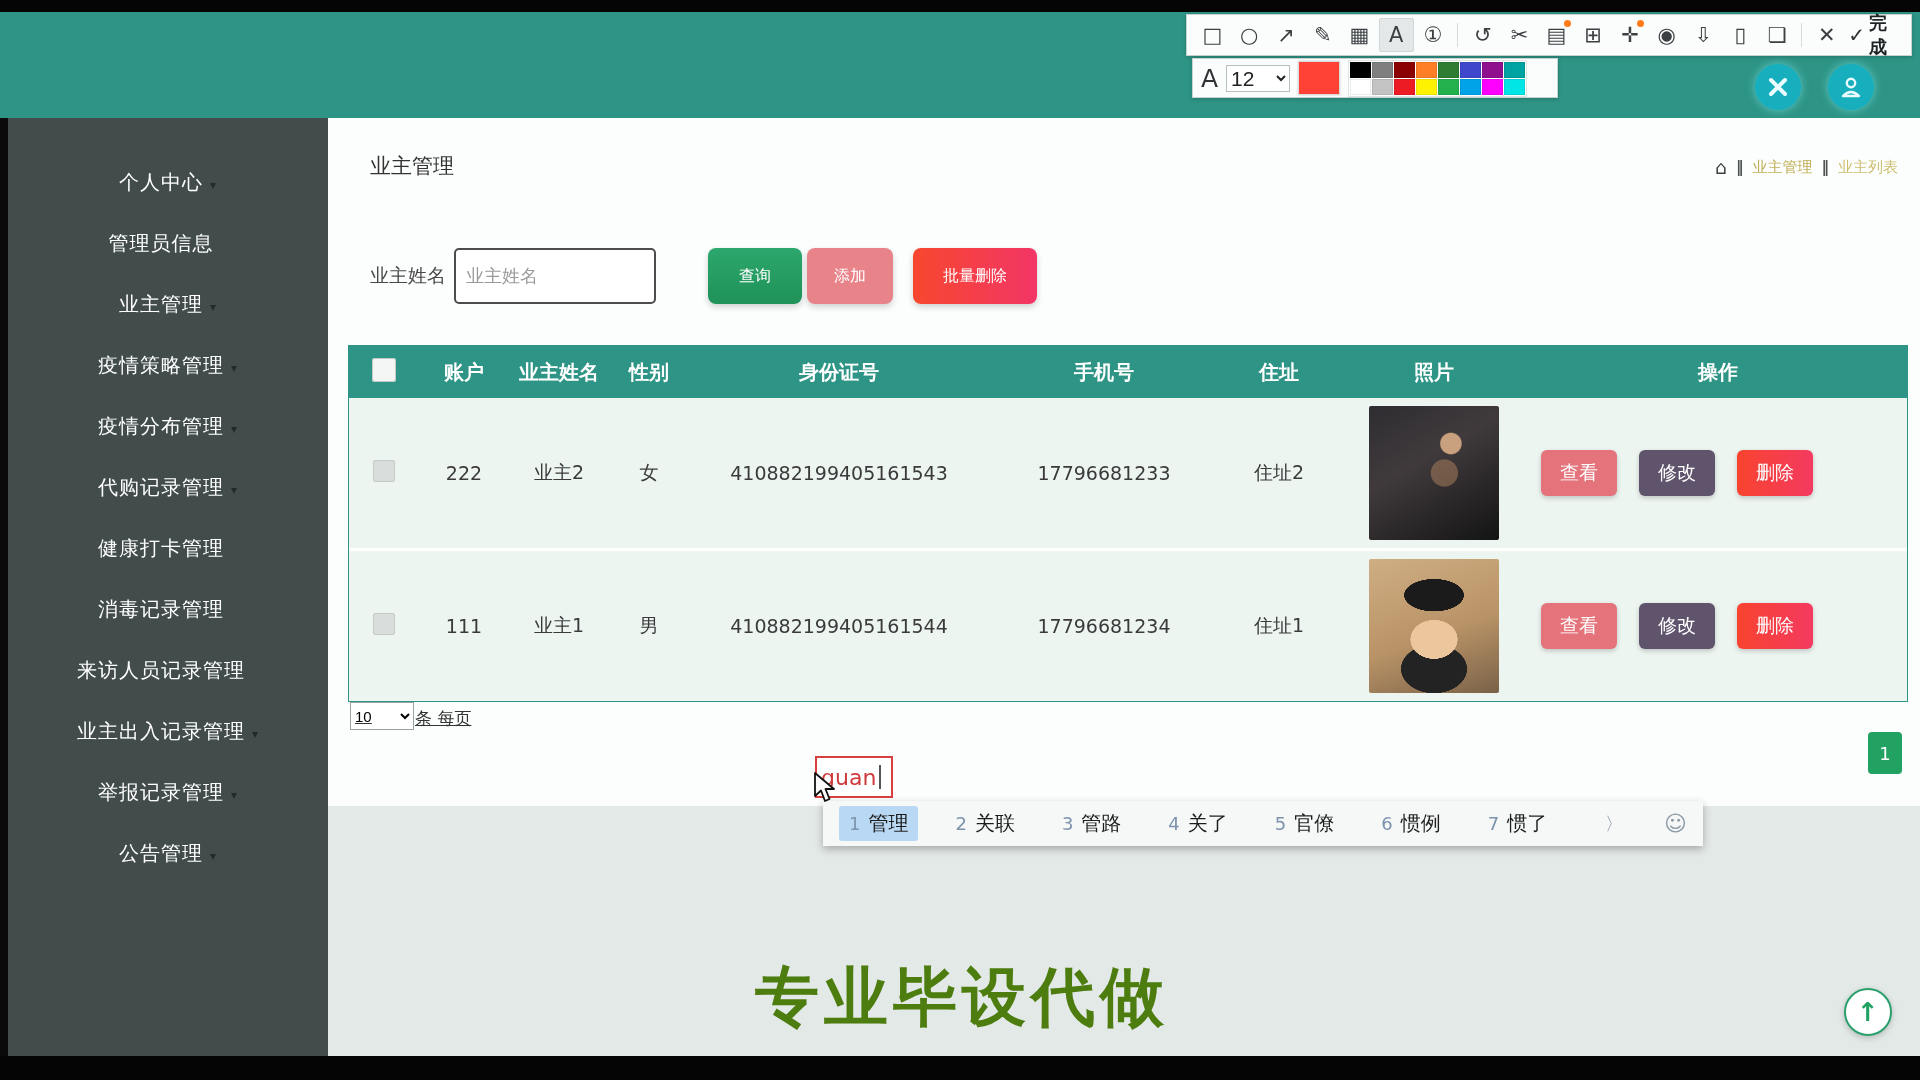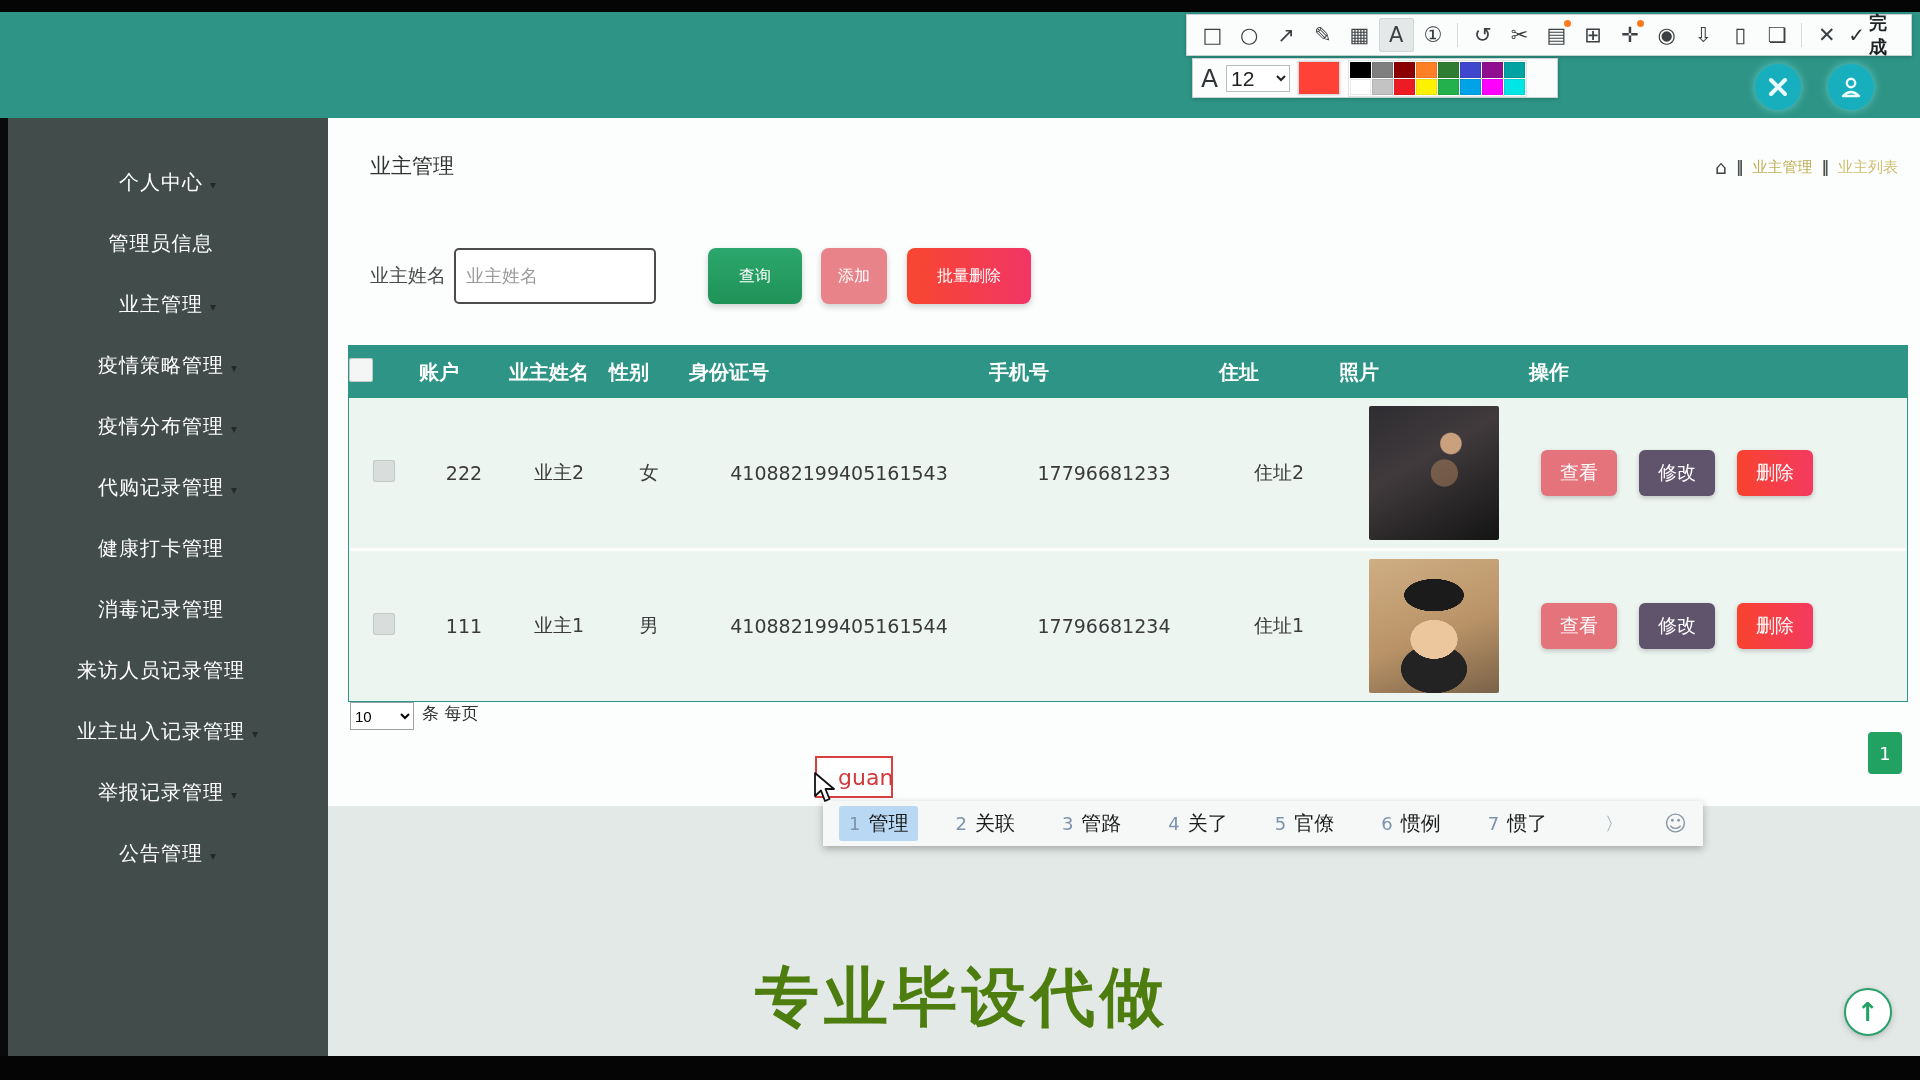--- a/index.html
+++ b/index.html
@@ -47,28 +47,28 @@
   .breadcrumb .sep{color:#4c5250;font-weight:700;}
   .breadcrumb a{color:#c0ae58;text-decoration:none;cursor:pointer;}
   .breadcrumb a.last{color:#cdbd6e;}
 
   .search-row{position:absolute;left:42px;top:130px;display:flex;align-items:center;}
   .search-label{font-size:19px;color:#4a4a4a;margin-right:8px;}
   .search-input{width:178px;height:52px;border:2px solid #4c4c4c;border-radius:5px;font-size:18px;padding:0 10px;color:#333;background:#fff;}
   .search-input::placeholder{color:#9a9a9a;}
   .btn{border:none;color:#fff;font-size:16px;border-radius:8px;height:56px;cursor:pointer;box-shadow:0 3px 6px rgba(0,0,0,.18);font-family:inherit;}
   .btn-query{width:94px;margin-left:52px;background:linear-gradient(180deg,#2ca76d,#1f9258);}
-  .btn-add{width:66px;margin-left:19px;background:#e9838a;}
+  .btn-add{width:86px;margin-left:5px;background:#e9838a;}
   .btn-batch-del{width:124px;margin-left:20px;background:linear-gradient(90deg,#f8472f,#f23566);}
 
   
   .table{position:absolute;left:20px;top:227px;width:1560px;border:1px solid #2e9485;box-sizing:border-box;}
   .trow{display:grid;grid-template-columns:70px 90px 100px 80px 300px 230px 120px 190px 1fr;align-items:center;}
   .thead{background:#2e9485;height:52px;color:#fff;font-weight:700;font-size:20px;}
-  .thead .cell{text-align:left;}
+  .thead .cell{text-align:center;}
   .tbody-row{background:#edf5f1;height:150px;border-bottom:3px solid #fff;font-size:19px;color:#3a3a3a;}
   .tbody-row:last-child{border-bottom:none;}
   .cell{text-align:center;}
   .cb{display:inline-block;width:22px;height:22px;border-radius:3px;background:#d9dedd;box-shadow:inset 0 0 0 1px #c2c9c7;cursor:pointer;}
   .thead .cb{background:#f3f6f5;width:24px;height:24px;}
   .photo{width:130px;height:134px;margin:0 auto;border-radius:2px;}
   .photo.dark-mirror-selfie{background:
     radial-gradient(circle at 63% 28%, rgba(216,172,134,.9) 0 8%, transparent 9%),
     radial-gradient(circle at 58% 50%, rgba(190,140,100,.45) 0 13%, transparent 14%),
     linear-gradient(150deg,#2e2d31 0%,#403a3c 40%,#141414 100%);}
@@ -76,31 +76,31 @@
     radial-gradient(ellipse 30% 24% at 50% 60%, #ecc69d 0 60%, transparent 61%),
     radial-gradient(ellipse 38% 20% at 50% 27%, #1b1b1b 0 60%, transparent 61%),
     radial-gradient(ellipse 42% 30% at 50% 82%, #232323 0 60%, transparent 61%),
     linear-gradient(160deg,#cfae83 0%,#b99367 55%,#7a6248 100%);}
   .acts{display:flex;gap:22px;justify-content:flex-start;padding-left:12px;}
   .act{width:76px;height:46px;border:none;border-radius:6px;color:#fff;font-size:19px;cursor:pointer;box-shadow:0 2px 5px rgba(0,0,0,.2);font-family:inherit;}
   .act.view{background:#e4737b;}
   .act.edit{background:#60546d;}
   .act.del{background:linear-gradient(90deg,#f8432f,#f43a60);}
 
-  .pagination{position:absolute;left:22px;top:584px;display:flex;align-items:flex-start;gap:8px;font-size:17px;color:#333;}
+  .pagination{position:absolute;left:22px;top:584px;display:flex;align-items:flex-end;gap:1px;font-size:17px;color:#333;text-decoration:underline;}
   .per-page{width:64px;height:28px;font-size:15px;border:1px solid #9aa3a1;background:#fff;}
   .page-btn{position:absolute;right:18px;top:614px;width:34px;height:42px;background:#21a263;color:#fff;font-size:18px;display:flex;align-items:center;justify-content:center;border-radius:4px;cursor:pointer;}
 
   
   .footer-zone{position:absolute;left:328px;top:806px;width:1592px;height:250px;background:#e3e9e7;}
   .watermark{position:absolute;left:427px;top:148px;font-size:64px;font-weight:700;color:#4d7c0f;letter-spacing:5px;}
   .back-top{position:absolute;left:1516px;top:182px;width:48px;height:48px;border-radius:50%;background:#fff;border:2px solid #2aa06b;box-shadow:0 2px 6px rgba(0,0,0,.2);display:flex;align-items:center;justify-content:center;color:#21a263;font-size:26px;font-weight:700;cursor:pointer;box-sizing:border-box;}
 
   
-  .ime-compose{position:absolute;left:815px;top:756px;width:78px;height:42px;background:#fff;border:2px solid #d84040;box-sizing:border-box;display:flex;align-items:center;padding-left:21px;}
+  .ime-compose{position:absolute;left:815px;top:756px;width:78px;height:42px;background:#fff;border:2px solid #d84040;box-sizing:border-box;display:flex;align-items:center;padding-left:4px;}
   .ime-compose .pinyin{color:#cf3a3c;font-size:22px;}
   .ime-caret{display:inline-block;width:2px;height:24px;background:#555;margin-left:3px;}
   .ime-bar{position:absolute;left:823px;top:801px;width:880px;height:45px;background:#f6f7f7;box-shadow:0 3px 8px rgba(0,0,0,.28);display:flex;align-items:center;padding:0 16px;box-sizing:border-box;gap:27px;font-size:20px;}
   .cand{display:flex;align-items:center;gap:8px;padding:4px 10px;border-radius:3px;cursor:pointer;white-space:nowrap;}
   .cand .num{color:#7d93ad;font-size:18px;}
   .cand .txt{color:#1d1d1d;}
   .cand.selected{background:#b9d8f3;}
   .ime-more{margin-left:auto;color:#8b9aa6;font-size:18px;cursor:pointer;}
   .ime-emoji{color:#8b9aa6;font-size:22px;cursor:pointer;margin-left:14px;}
 

